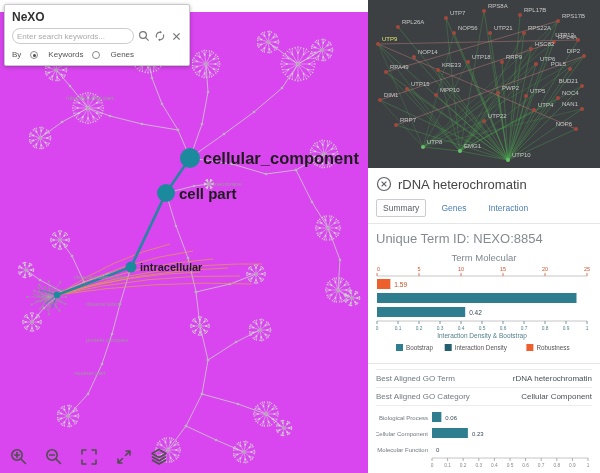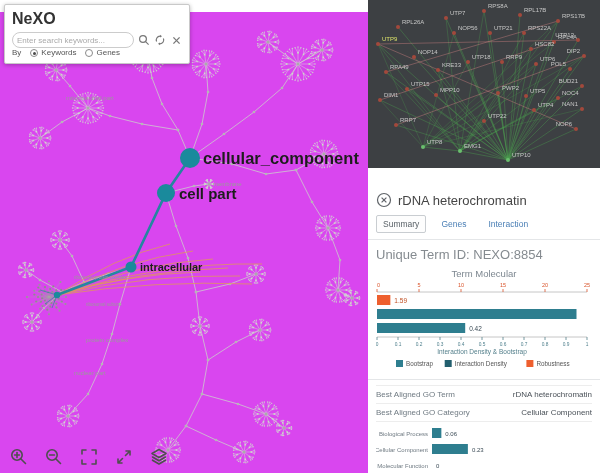--- a/index.html
+++ b/index.html
@@ -9,39 +9,39 @@
 
   
   #tree-panel{position:absolute;left:0;top:12px;width:368px;height:473px;background:#d946ef}
 
   
   #network-panel{position:absolute;left:368px;top:0;width:232px;height:168px;background:#3d4043}
 
   
   #search-card{position:absolute;left:4px;top:4px;width:186px;background:#fff;border:1px solid #c9c9c9;
     border-radius:2px;box-shadow:0 1px 4px rgba(0,0,0,.28);padding:5px 7px 6px;z-index:6}
-  .app-name{font-size:16px;font-weight:bold;color:#333;margin-bottom:4px}
+  .app-name{font-size:12px;font-weight:bold;color:#333;margin-bottom:4px}
   .search-row{display:flex;align-items:center;gap:4px}
   #search-input{flex:1;min-width:0;height:16px;border:1px solid #ccc;border-radius:8px;font-family:inherit;
     font-size:8px;padding:1px 4px;color:#444;outline:none}
   #search-input::placeholder{color:#aaa}
   .sicon{display:inline-flex;width:12px;height:12px;align-items:center;justify-content:center;cursor:pointer}
-  .radio-row{display:flex;align-items:center;gap:9px;font-size:8px;color:#555}
-  .radio-opt{display:flex;align-items:flex-end;gap:3px;cursor:pointer}
+  .radio-row{display:flex;align-items:center;gap:9px;margin-top:6px;font-size:8px;color:#555}
+  .radio-opt{display:flex;align-items:flex-end;gap:10px;cursor:pointer}
   .radio{width:8px;height:8px;border:1px solid #8a8a8a;border-radius:50%;display:inline-block;position:relative;background:#fff}
   .radio.sel::after{content:'';position:absolute;left:1.5px;top:1.5px;width:3.5px;height:3.5px;background:#4a4a4a;border-radius:50%}
 
   
   #controls{position:absolute;left:6px;bottom:4px;display:flex;gap:9px;z-index:6}
   .ctl{width:26px;height:24px;background:none;border:none;cursor:pointer;display:flex;align-items:center;justify-content:center;padding:0}
   .ctl svg{stroke:#4f4f4f;fill:none;stroke-width:1.6;stroke-linecap:round;stroke-linejoin:round}
 
   
   #detail-panel{position:absolute;left:368px;top:168px;width:232px;height:305px;background:#fff;
-    padding:24px 8px 0;overflow:hidden}
+    padding:8px 8px 0;overflow:hidden}
   .dheader{display:flex;align-items:center;gap:6px}
   .close{display:inline-flex;cursor:pointer}
   .dtitle{font-size:13px;color:#454545}
   .tabs{display:flex;gap:8px;margin-top:7px;align-items:center}
   .tab{font-family:inherit;font-size:8.5px;color:#4a7fb5;background:none;border:1px solid transparent;
     padding:3px 6px;cursor:pointer;border-radius:2px}
   .tab.active{border-color:#c9cdd1;color:#5a6268;background:#fdfdfd}
   .divider{border-top:1px solid #e4e6e8;margin:6px -8px 0}
   .term-id{margin-top:7px;font-size:13px;color:#858b90}
   .sec-title{font-size:9.5px;color:#7d8790;margin-top:6px}

